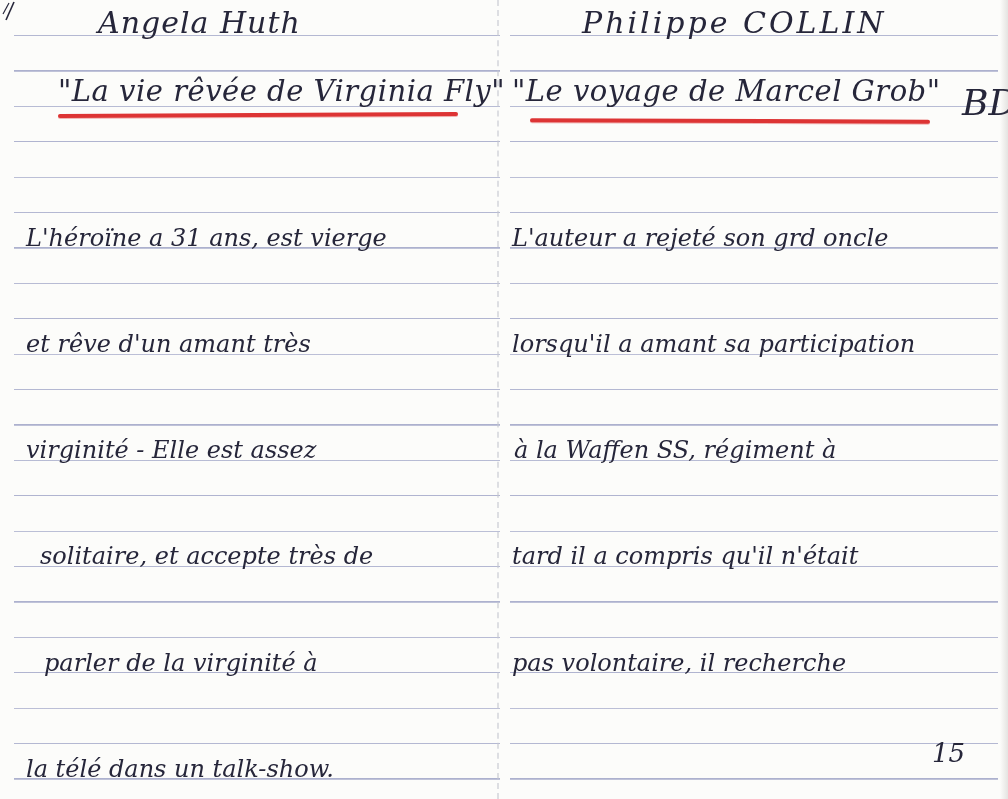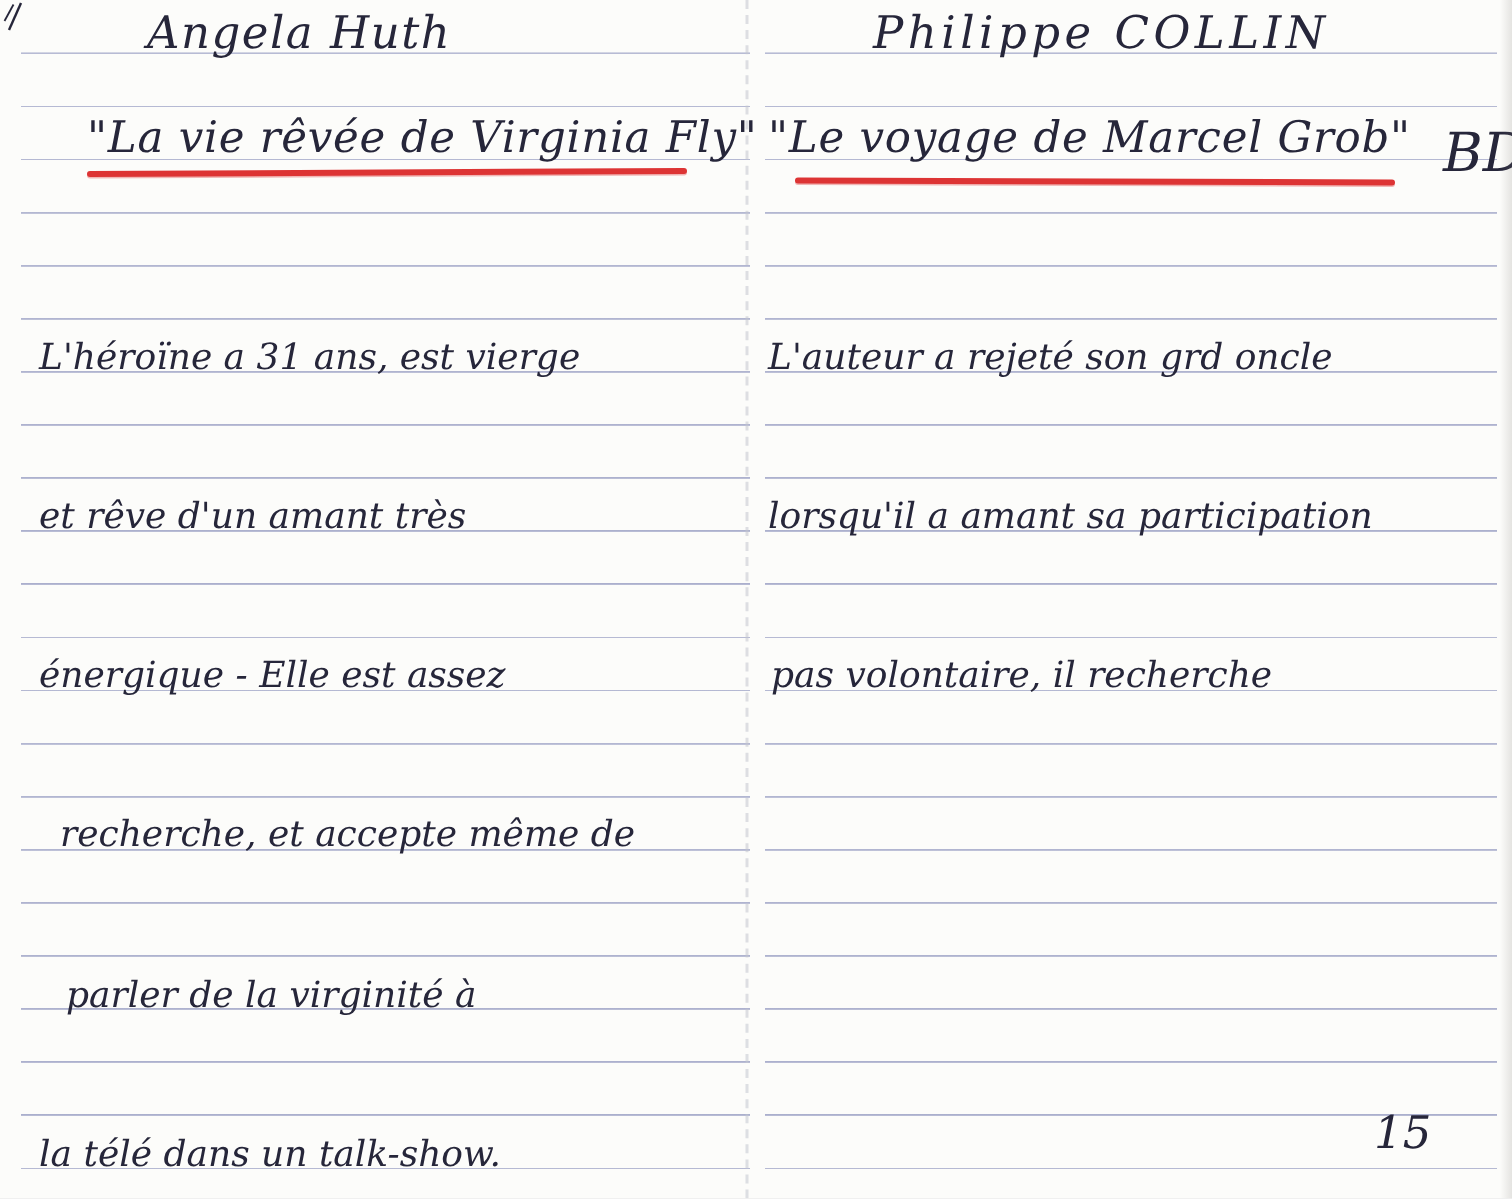--- a/index.html
+++ b/index.html
@@ -66,43 +66,43 @@
   .page-left .body div:nth-child(10){padding-left:14px;}
   .page-left .body div:nth-child(12){padding-left:10px;}
   .page-left .body div:nth-child(15){padding-left:34px;}
   .page-right .body div:nth-child(3){padding-left:2px;}
   .page-right .body div:nth-child(8){padding-left:0px;}
   .page-right .body div:nth-child(9){padding-left:16px;}
   .page-right .body div:nth-child(12){padding-left:14px;}
   .page-right .body div:nth-child(14){padding-left:18px;}
   .page-right .body div:nth-child(17){padding-left:22px;}
   .page-number{
-    position:absolute;left:412px;top:738px;font-size:30px;
+    position:absolute;left:428px;top:738px;font-size:26px;
   }
   .corner-mark{position:absolute;left:2px;top:0px;}
 </style>
 </head>
 <body>
 
 <div class="scan">
 
   <div class="page page-left">
     <div class="rules"></div>
     <svg class="corner-mark" width="20" height="26" viewBox="0 0 20 26">
       <path d="M4 20 L12 2" stroke="#26263a" stroke-width="1.6" fill="none"></path>
       <path d="M1 14 L7 3" stroke="#26263a" stroke-width="1.2" fill="none"></path>
     </svg>
     <div class="author">Angela Huth</div>
     <div class="book-title">"La vie rêvée de Virginia Fly"</div>
     <div class="title-underline"></div>
     <div class="body">
       <div>L'héroïne a 31 ans, est vierge</div>
       <div>et rêve d'un amant très</div>
-      <div>énergique - Elle est assez</div>
-      <div>recherche, et accepte même de</div>
+      <div>virginité - Elle est assez</div>
+      <div>solitaire, et accepte très de</div>
       <div>parler de la virginité à</div>
       <div>la télé dans un talk-show.</div>
       
       
       
       
       
       
       
       
@@ -112,20 +112,22 @@
 
   <div class="page page-right">
     <div class="rules"></div>
     <div class="author">Philippe COLLIN</div>
     <div class="book-title">"Le voyage de Marcel Grob"</div>
     <div class="title-underline"></div>
     <div class="format-badge">BD</div>
     <div class="body">
       <div>L'auteur a rejeté son grd oncle</div>
       <div>lorsqu'il a amant sa participation</div>
+      <div>à la Waffen SS, régiment à</div>
+      <div>tard il a compris qu'il n'était</div>
       <div>pas volontaire, il recherche</div>
       
       
       
       
       
       
       
       
       

